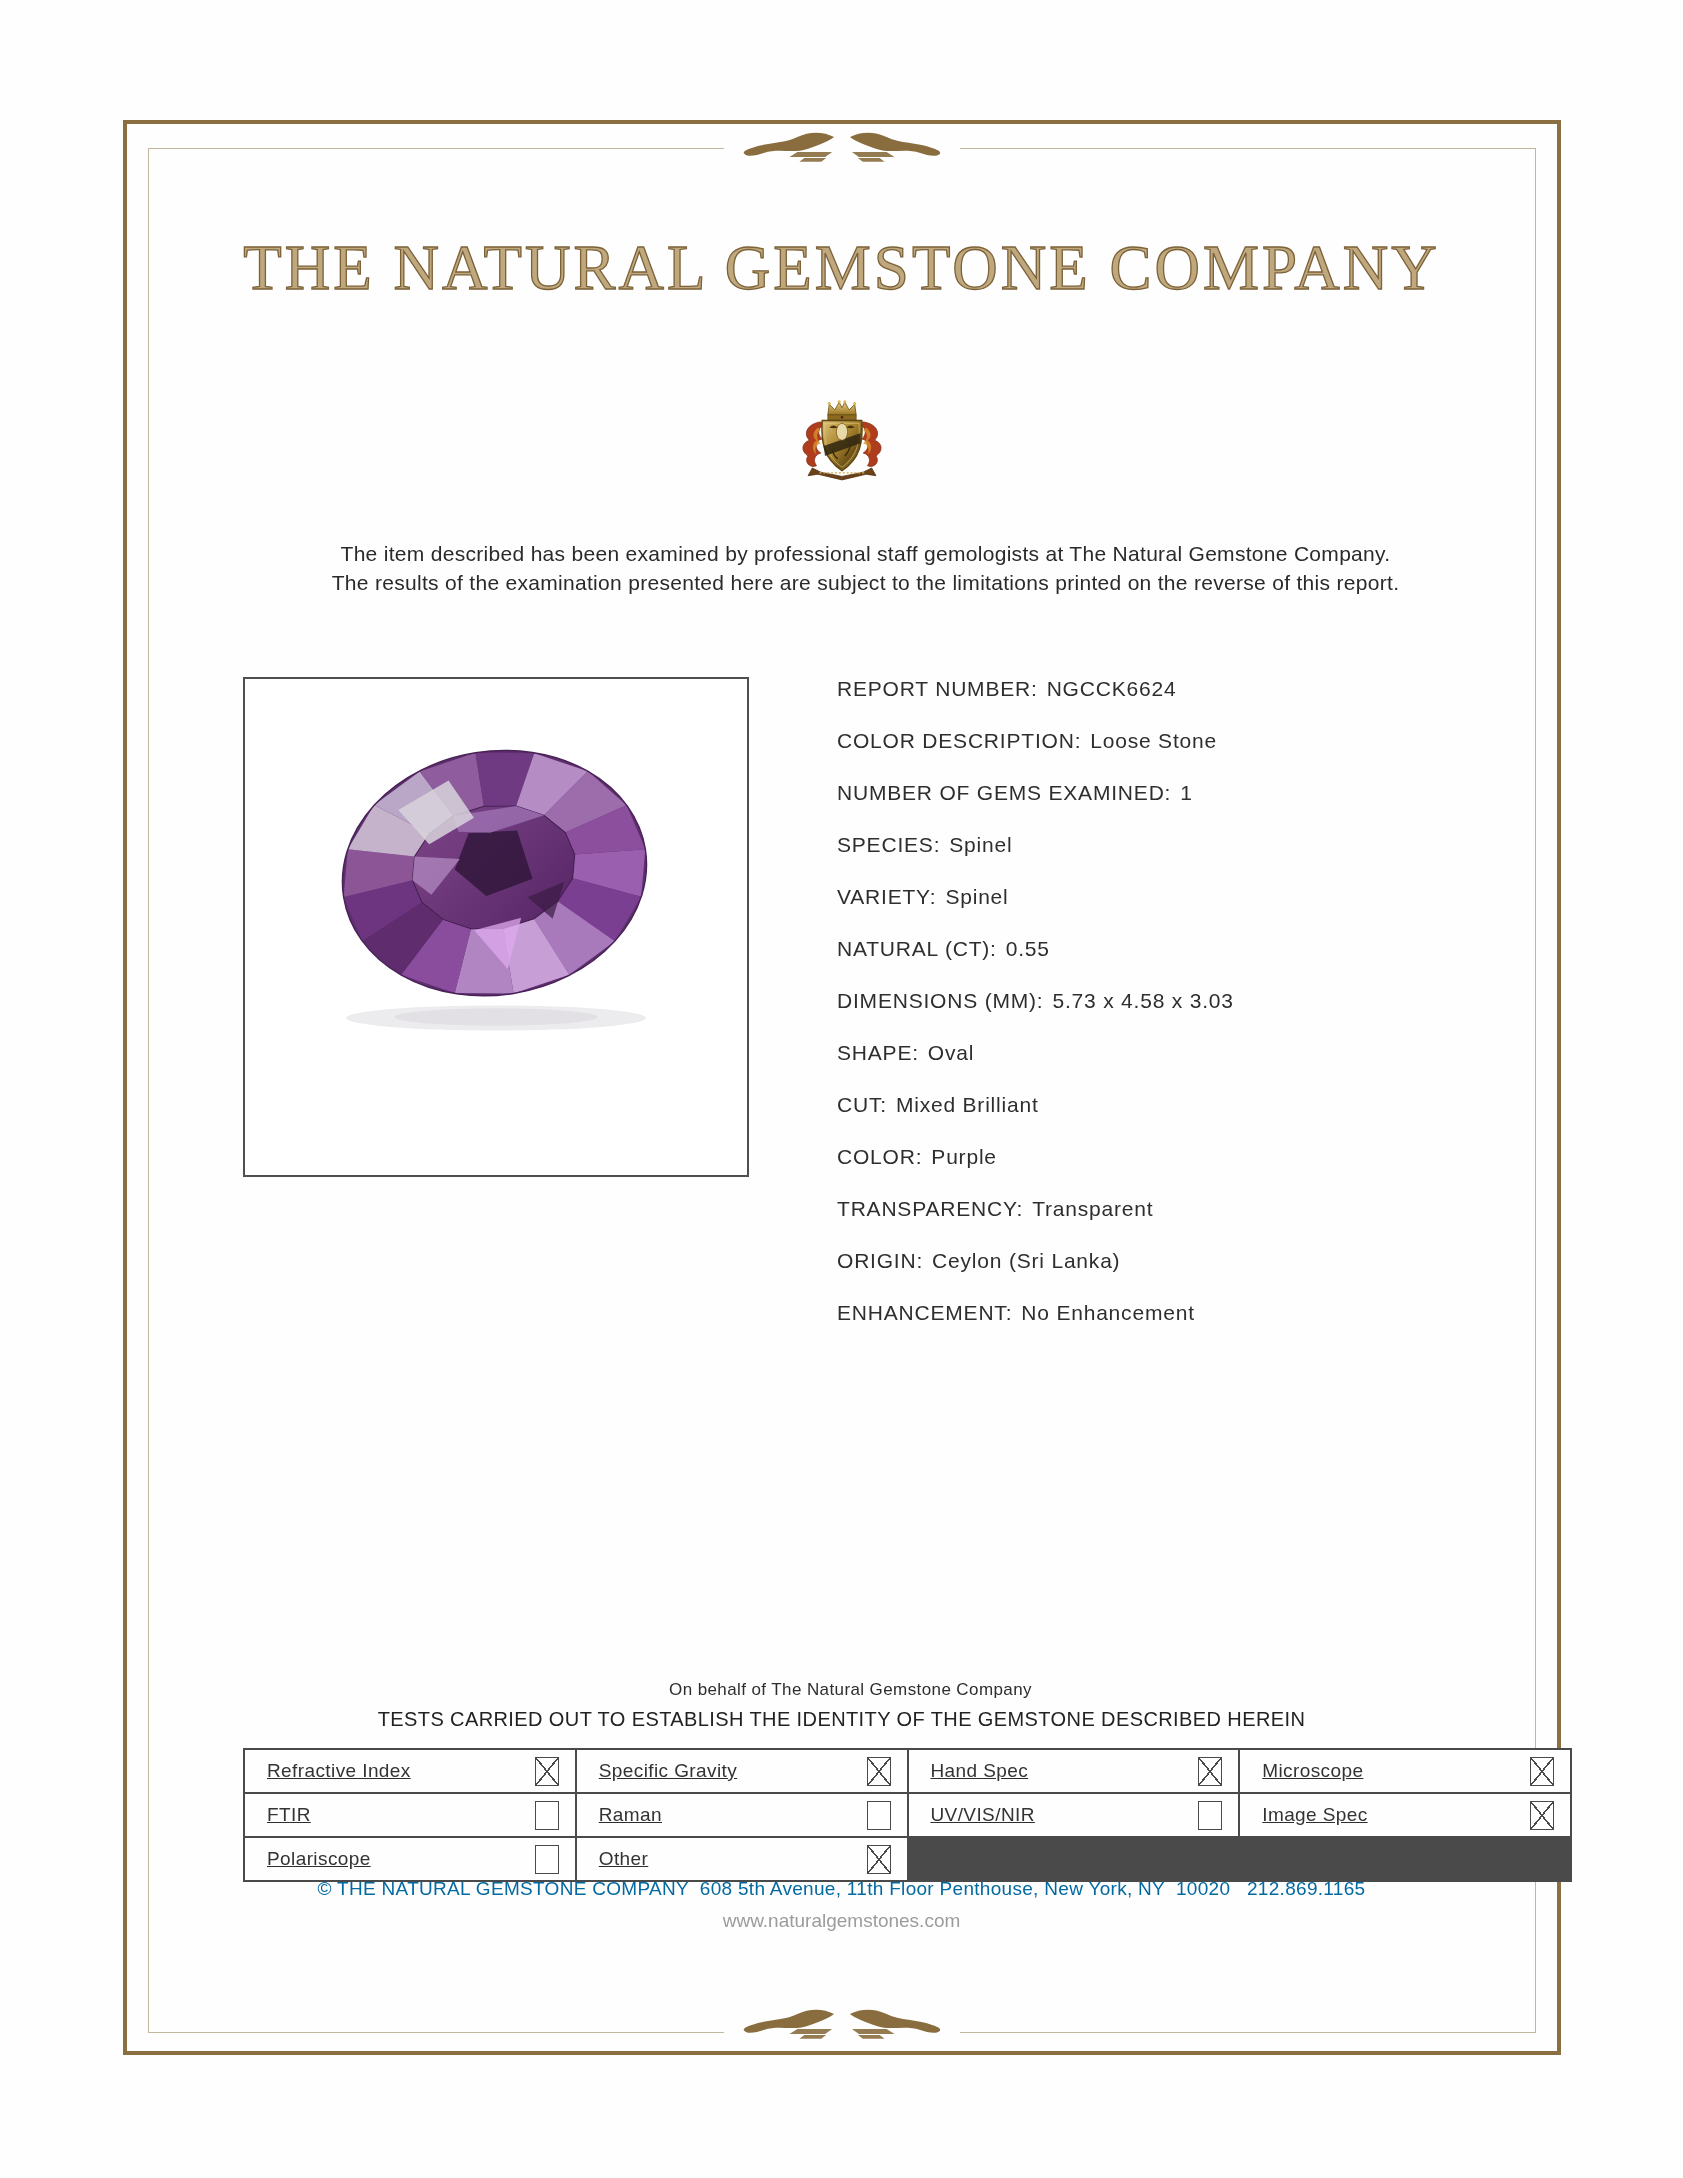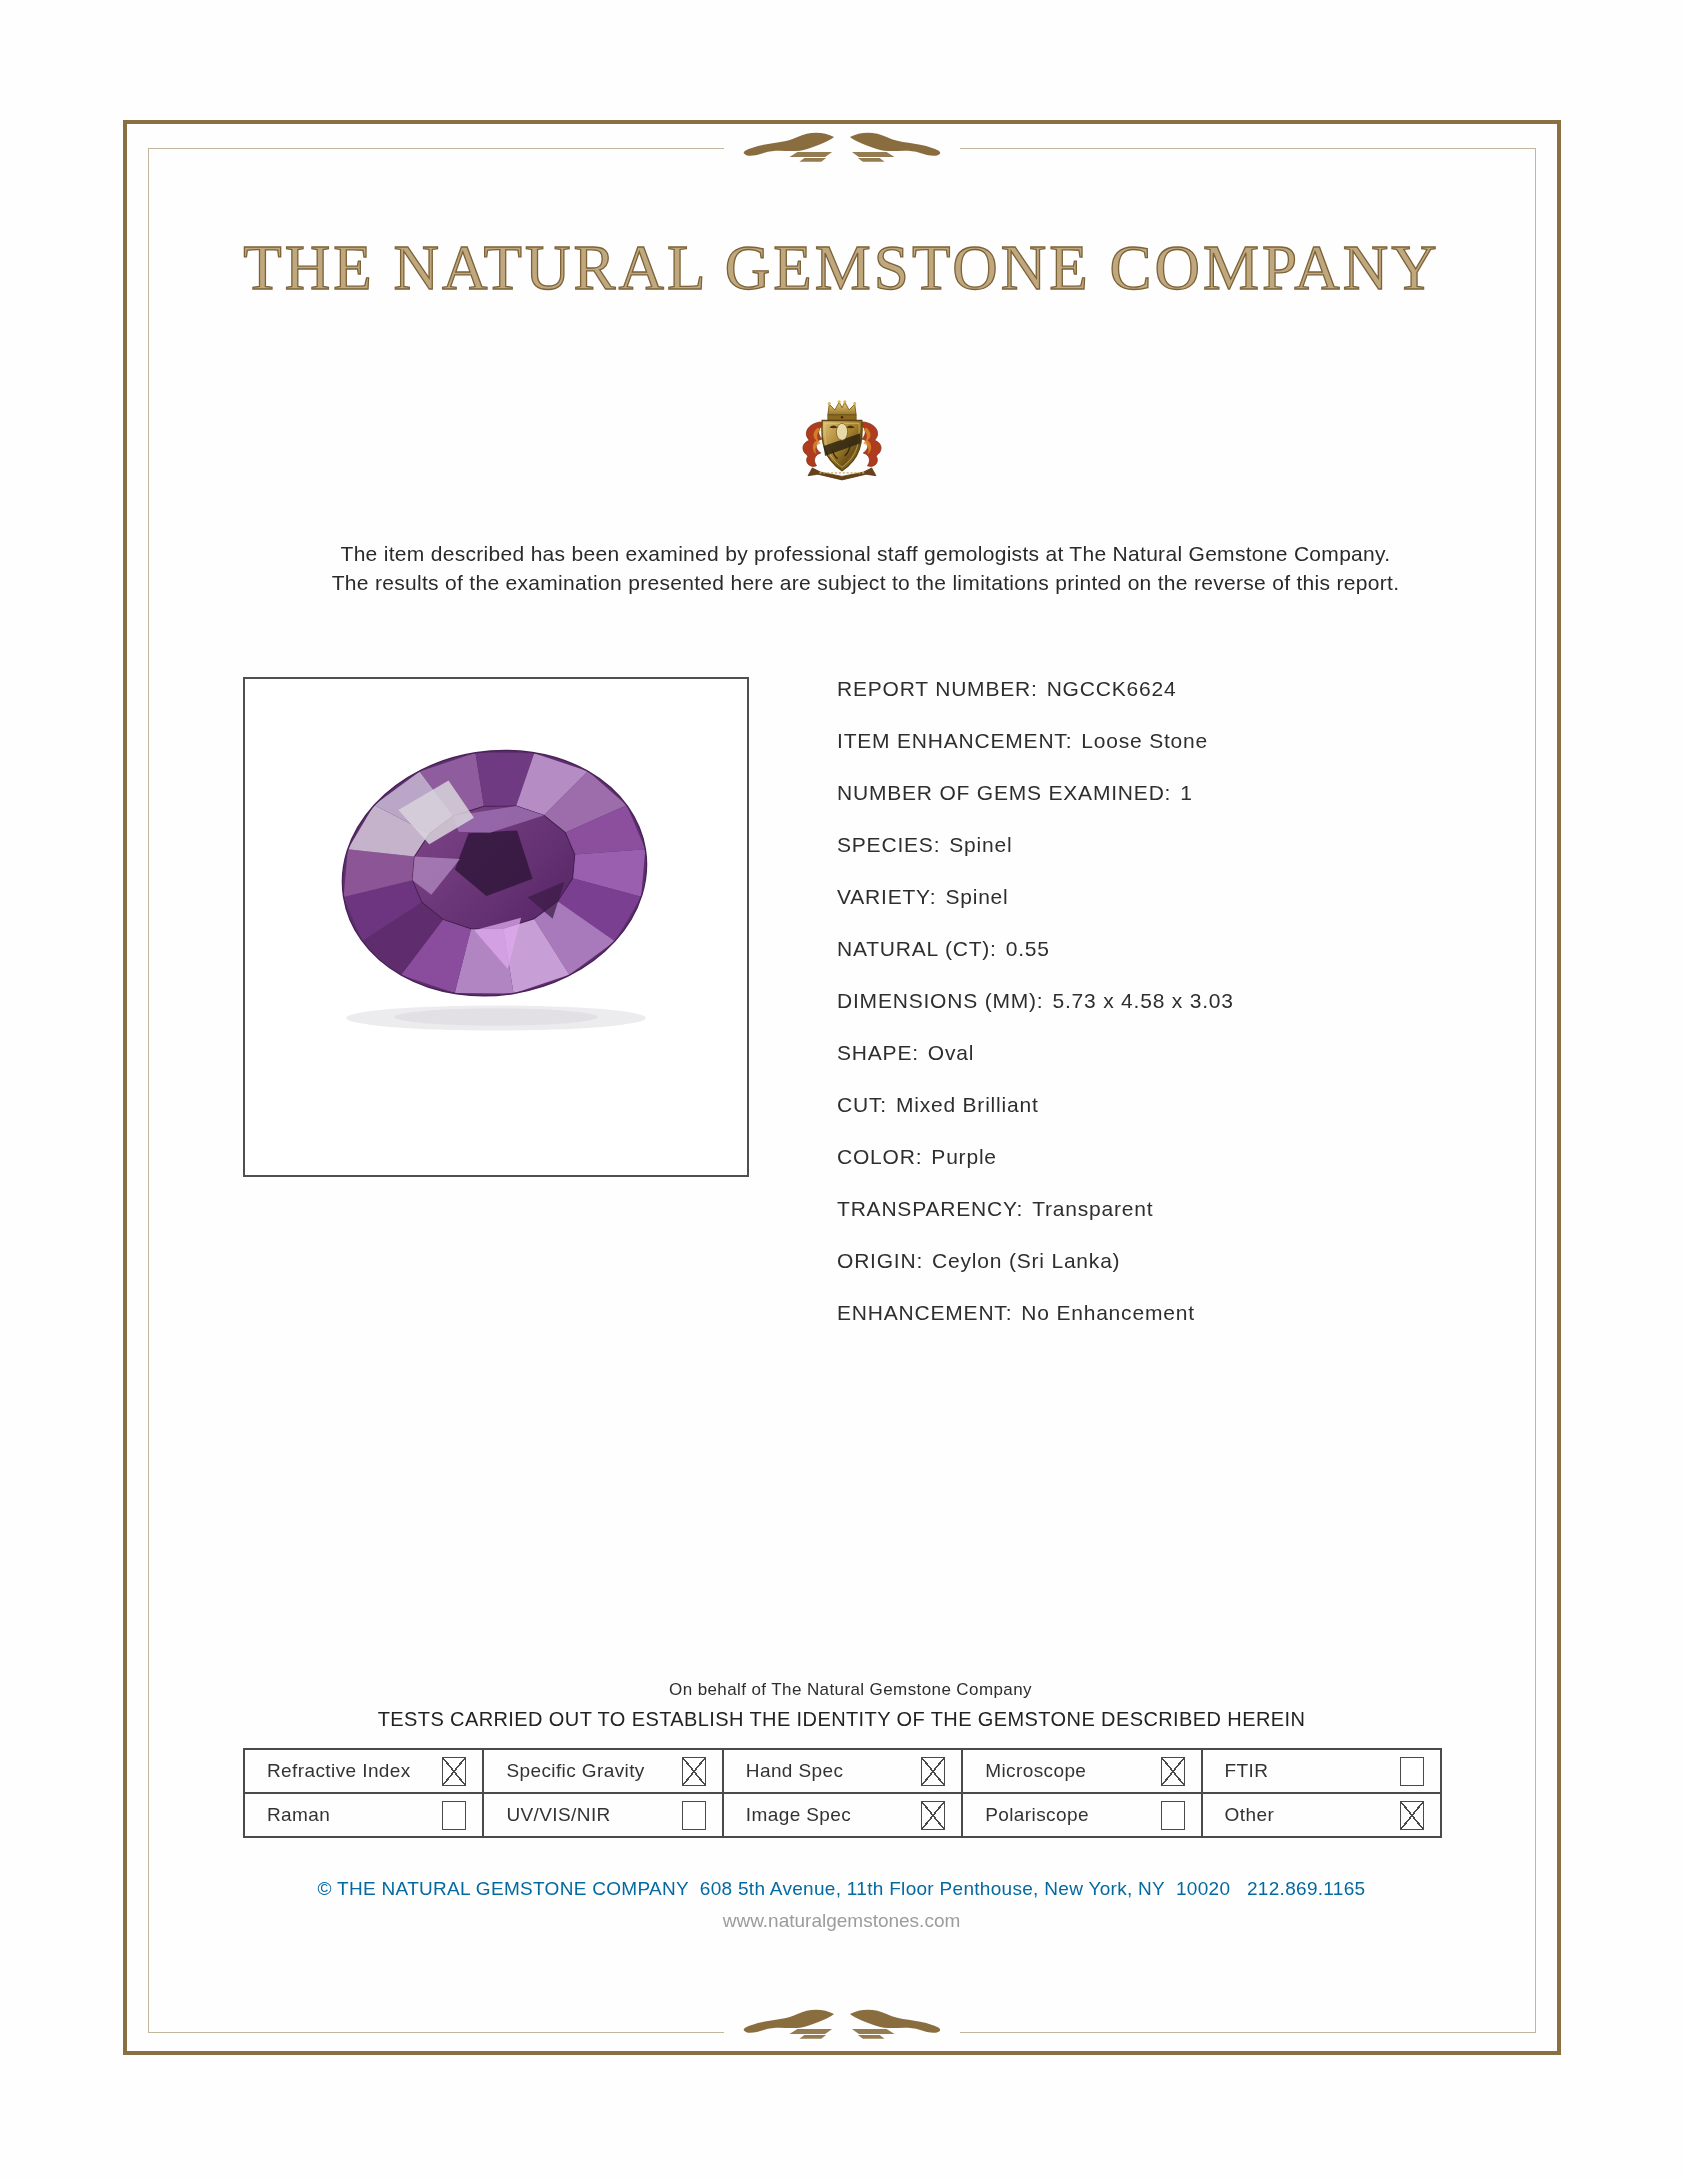--- a/index.html
+++ b/index.html
@@ -38,23 +38,23 @@
   .details li{height:52px;font-size:21px;letter-spacing:0.8px;color:#2e2e2e;white-space:nowrap;}
   .details .lbl{color:#2e2e2e;}
   .details .val{margin-left:9px;color:#2e2e2e;}
 
   
   .on-behalf{position:absolute;left:18px;right:0;top:1680px;text-align:center;
     font-size:17px;letter-spacing:0.4px;color:#2e2e2e;}
   .tests-heading{position:absolute;left:0;right:0;top:1708px;text-align:center;
     font-size:20px;letter-spacing:0.4px;color:#222;}
 
-  .tests-table{position:absolute;left:243px;top:1748px;width:1199px;box-sizing:border-box;
-    display:grid;grid-template-columns:repeat(5,1fr);grid-auto-rows:42px;
-    background:#4a4a4a;border:2px solid #4a4a4a;gap:2px;}
+  .tests-table{position:absolute;left:243px;top:1748px;width:1329px;box-sizing:border-box;
+    display:grid;grid-template-columns:repeat(4,1fr);grid-auto-rows:42px;
+    background:#4a4a4a;border:2px solid #4a4a4a;gap:2px;text-decoration:underline;}
   .cell{background:#fefefe;display:flex;align-items:center;justify-content:space-between;
     padding:0 16px 0 22px;}
   .cell-label{font-size:19px;letter-spacing:0.4px;color:#333;white-space:nowrap;}
   .checkbox{width:24px;height:29px;border:1.5px solid #4a4a4a;box-sizing:border-box;background:#fff;flex:0 0 auto;}
   .checkbox.checked{background-image:
     linear-gradient(to top right,transparent calc(50% - 0.8px),#4a4a4a calc(50% - 0.8px),#4a4a4a calc(50% + 0.8px),transparent calc(50% + 0.8px)),
     linear-gradient(to bottom right,transparent calc(50% - 0.8px),#4a4a4a calc(50% - 0.8px),#4a4a4a calc(50% + 0.8px),transparent calc(50% + 0.8px));}
 
   
   .footer-line1{position:absolute;left:0;right:0;top:1878px;text-align:center;
@@ -196,21 +196,21 @@
     </svg>
   </div>
 
   <ul class="details">
 
       <li>
         <span class="lbl">REPORT NUMBER:</span><span class="val">NGCCK6624</span>
       </li>
 
       <li>
-        <span class="lbl">ITEM ENHANCEMENT:</span><span class="val">Loose Stone</span>
+        <span class="lbl">COLOR DESCRIPTION:</span><span class="val">Loose Stone</span>
       </li>
 
       <li>
         <span class="lbl">NUMBER OF GEMS EXAMINED:</span><span class="val">1</span>
       </li>
 
       <li>
         <span class="lbl">SPECIES:</span><span class="val">Spinel</span>
       </li>
 

